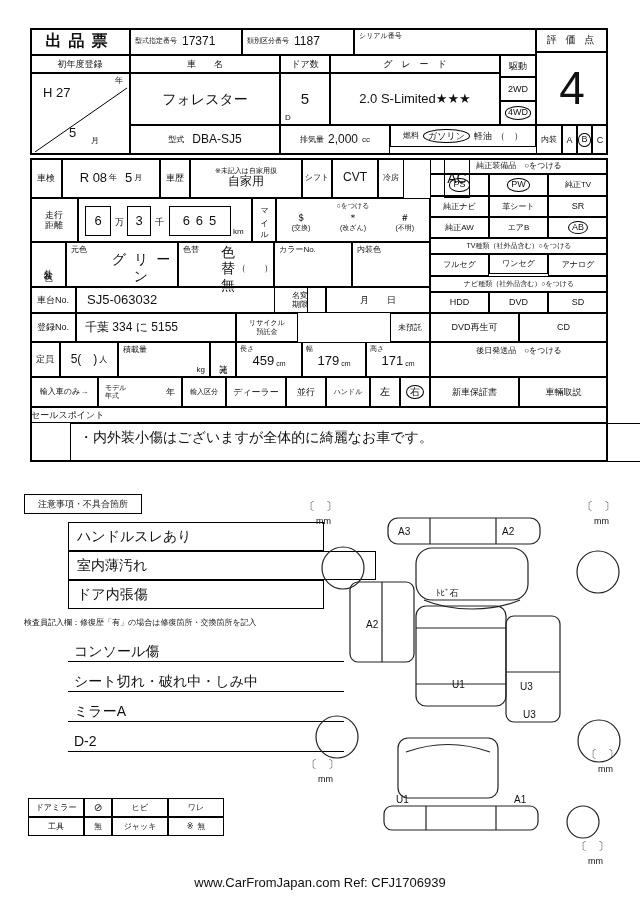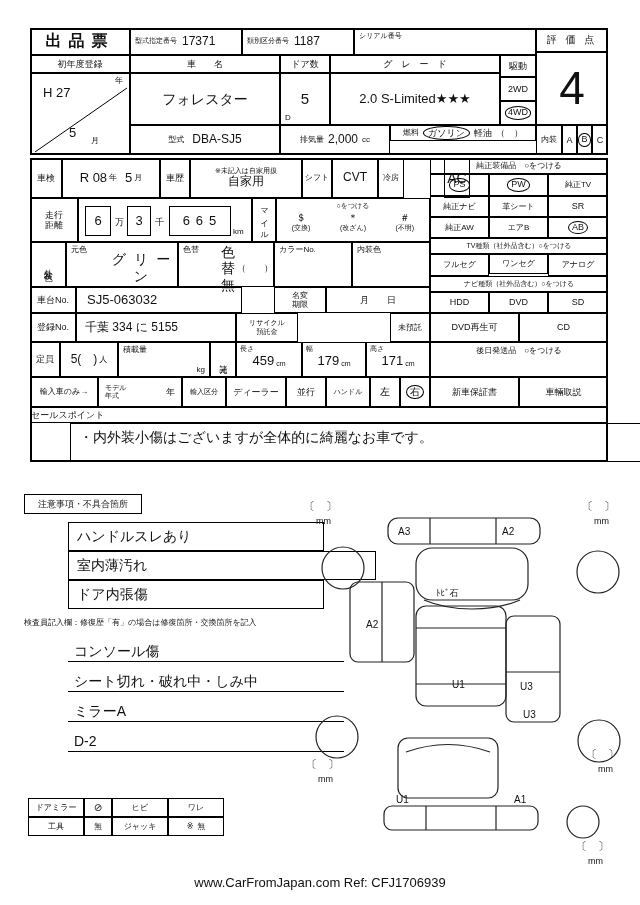--- a/index.html
+++ b/index.html
@@ -70,21 +70,21 @@
 
   <div class="c" style="left:130px;top:125px;width:150px;height:30px;gap:8px">
     <span class="f8">型式</span>
     <span class="f12">DBA-SJ5</span>
   </div>
   <div class="c" style="left:280px;top:125px;width:110px;height:30px;gap:4px">
     <span class="f8">排気量</span>
     <span class="f12">2,000</span>
     <span class="f8">cc</span>
   </div>
-  <div class="c" style="left:390px;top:125px;width:146px;height:16px;gap:4px">
+  <div class="c" style="left:390px;top:125px;width:146px;height:22px;gap:4px">
     <span class="f8">燃料</span>
     <span class="ell f9">ガソリン</span>
     <span class="f9">軽油</span>
     <span class="f9">（　）</span>
   </div>
   <div class="c f8" style="left:536px;top:125px;width:26px;height:30px">内装</div>
   <div class="c f9" style="left:562px;top:125px;width:15px;height:30px">A</div>
   <div class="c f9" style="left:577px;top:125px;width:15px;height:30px">
     <span class="circ" style="padding:0 2px">B</span>
   </div>
@@ -150,21 +150,21 @@
     <span class="f9" style="margin-top:8px">（　　）</span>
   </div>
   <div class="c lt top" style="left:274px;top:242px;width:78px;height:45px;padding:2px 4px">
     <span class="f8">カラーNo.</span>
   </div>
   <div class="c lt top" style="left:352px;top:242px;width:78px;height:45px;padding:2px 4px">
     <span class="f8">内装色</span>
   </div>
 
   <div class="c f9" style="left:30px;top:287px;width:46px;height:26px">車台No.</div>
-  <div class="c lt f13" style="left:76px;top:287px;width:166px;height:26px;padding-left:10px">SJ5-063032</div>
+  <div class="c lt f13" style="left:76px;top:287px;width:232px;height:26px;padding-left:10px">SJ5-063032</div>
   <div class="c f8" style="left:274px;top:287px;width:52px;height:26px">
     <span style="display:inline-block;width:18px">名変期限</span>
   </div>
   <div class="c f9" style="left:326px;top:287px;width:104px;height:26px">月　　日</div>
 
   <div class="c f9" style="left:30px;top:313px;width:46px;height:29px">登録No.</div>
   <div class="c lt f12" style="left:76px;top:313px;width:160px;height:29px;padding-left:8px">千葉 334 に 5155</div>
   <div class="c f7" style="left:236px;top:313px;width:62px;height:29px">
     <span style="display:inline-block;width:40px">リサイクル預託金</span>
   </div>

